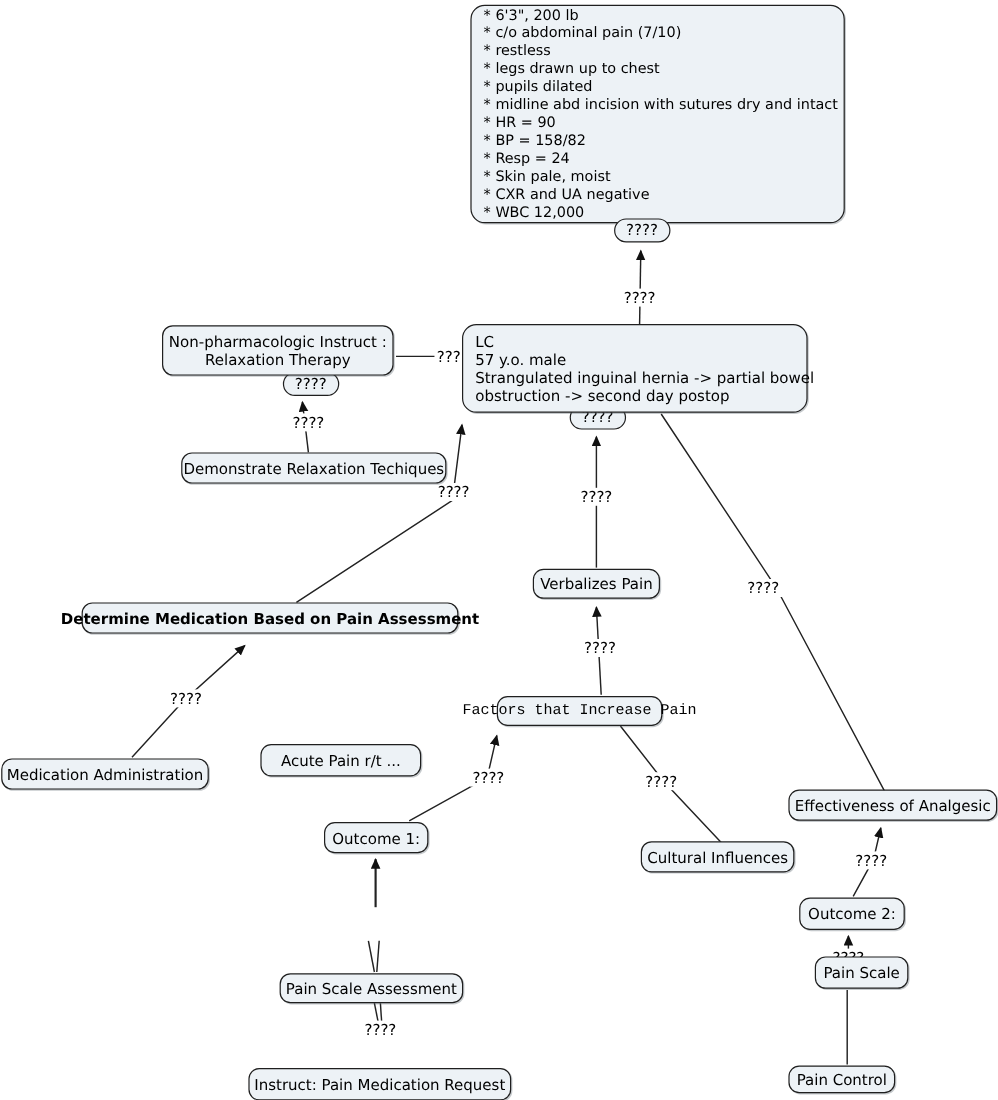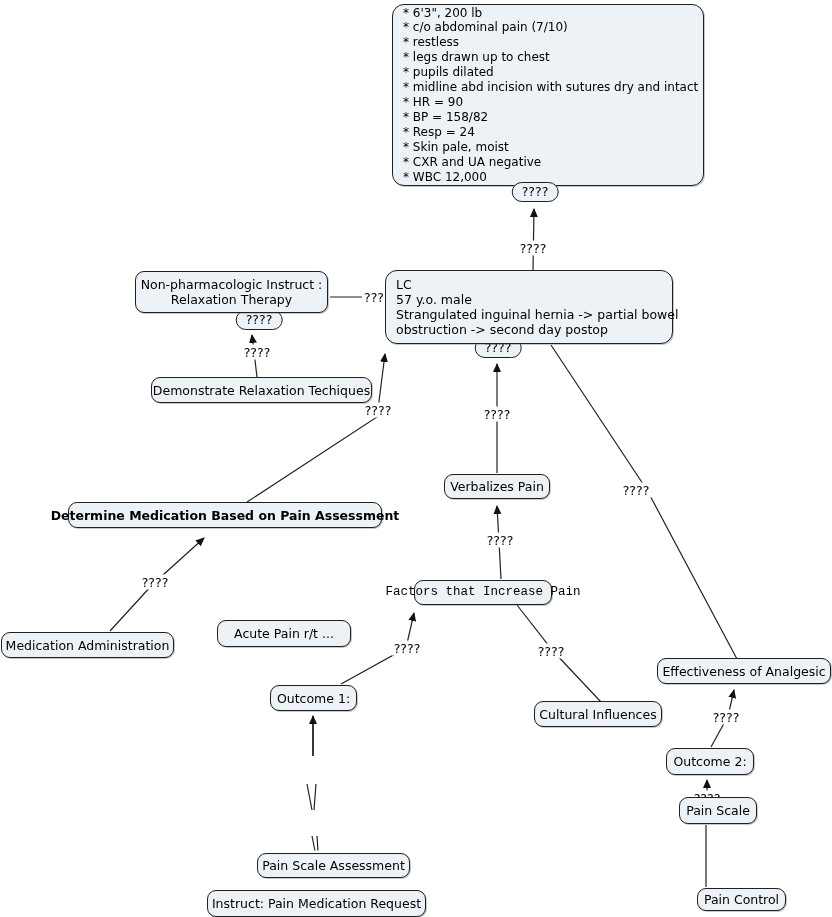--- a/index.html
+++ b/index.html
@@ -97,33 +97,33 @@
     </div>
     <div class="node align-center" style="left: 534px; top: 701px; width: 128px; height: 26px;">
       <div class="node-line">Cultural Influences</div>
     </div>
     <div class="node align-center" style="left: 657px; top: 658px; width: 174px; height: 26px;">
       <div class="node-line">Effectiveness of Analgesic</div>
     </div>
     <div class="node align-center" style="left: 270px; top: 685px; width: 87px; height: 26px;">
       <div class="node-line">Outcome 1:</div>
     </div>
-    <div class="node align-center" style="left: 233px; top: 853px; width: 153px; height: 25px; margin-left: 24px;">
+    <div class="node align-center" style="left: 233px; top: 811px; width: 153px; height: 25px;">
       <div class="node-line">Pain Scale Assessment</div>
     </div>
     <div class="node align-center" style="left: 207px; top: 890px; width: 219px; height: 27px;">
       <div class="node-line">Instruct: Pain Medication Request</div>
     </div>
     <div class="node align-center" style="left: 666px; top: 748px; width: 88px; height: 27px;">
       <div class="node-line">Outcome 2:</div>
     </div>
     <div class="node align-center" style="left: 679px; top: 797px; width: 78px; height: 27px;">
       <div class="node-line">Pain Scale</div>
     </div>
-    <div class="node align-center" style="left: 697px; top: 888px; width: 89px; height: 23px;">
+    <div class="node align-center" style="left: 657px; top: 888px; width: 89px; height: 23px;">
       <div class="node-line">Pain Control</div>
     </div>
     <div class="link-box" style="left: 535px; top: 192px; z-index: 3;">????</div>
     <div class="link-box" style="left: 498px; top: 348px; z-index: 1;">????</div>
     <div class="link-box" style="left: 259px; top: 320px; z-index: 1;">????</div>
     <div class="link-label" style="left: 533px; top: 248px;">????</div>
     <div class="link-label" style="left: 374px; top: 297px;">???</div>
     <div class="link-label" style="left: 257px; top: 352px;">????</div>
     <div class="link-label" style="left: 378px; top: 410px;">????</div>
     <div class="link-label" style="left: 497px; top: 414px;">????</div>

